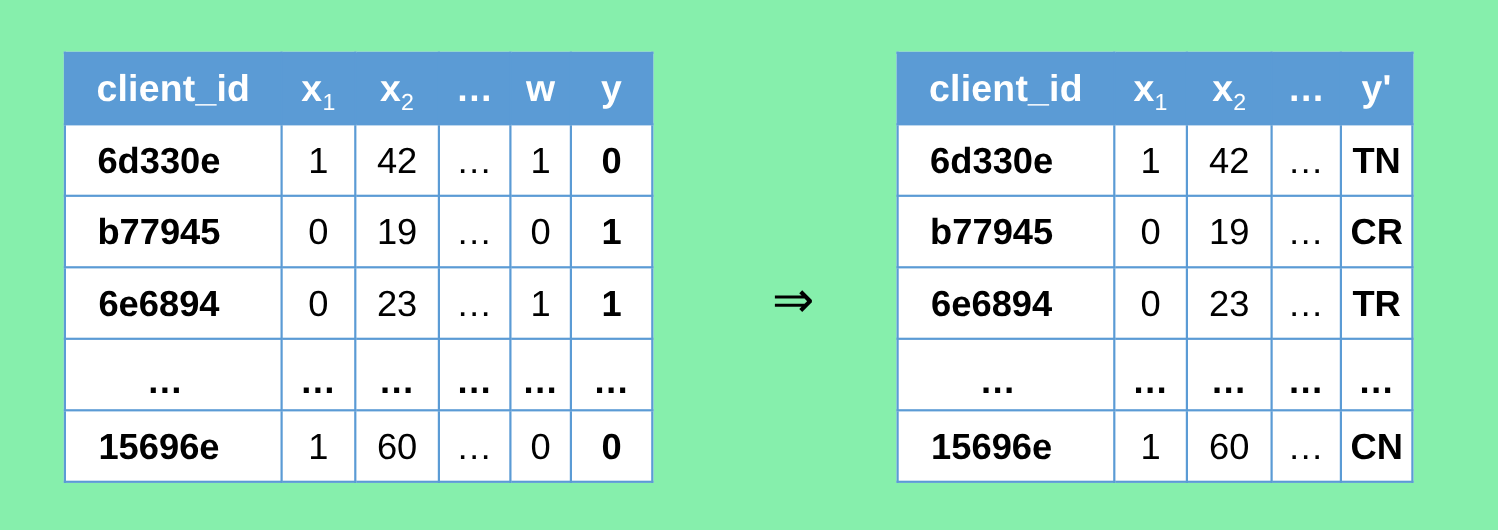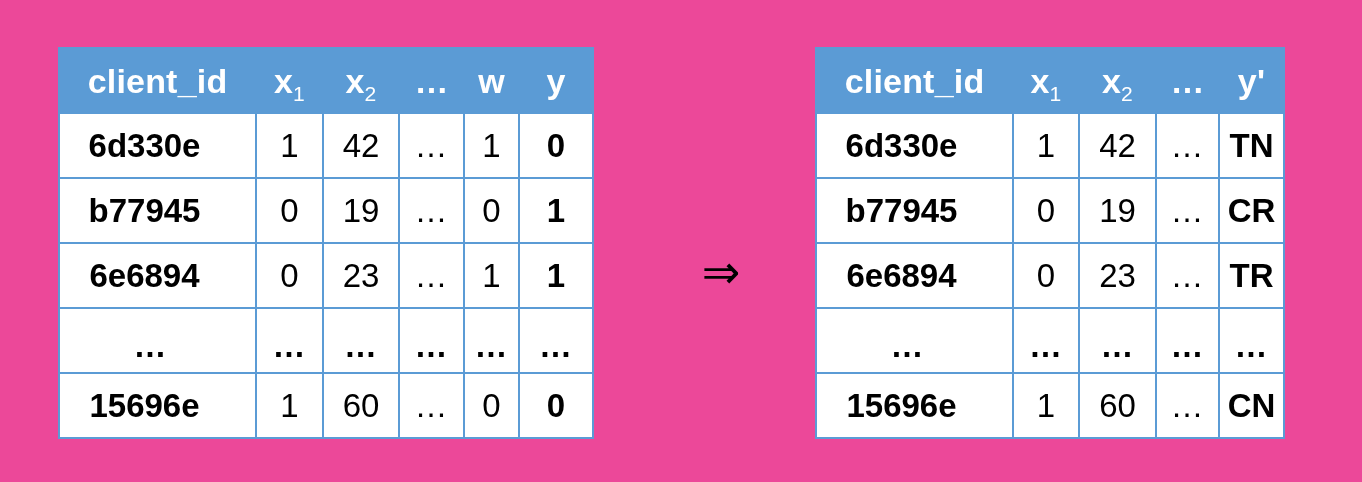--- a/index.html
+++ b/index.html
@@ -12,21 +12,21 @@
     height: 482px;
     font-family: "Liberation Sans", sans-serif;
     overflow: hidden;
     position: relative;
   }
 
   #stage {
     position: relative;
     width: 1362px;
     height: 482px;
-    background: #ec4899;
+    background: #86efac;
   }
 
   
   .data-table {
     position: absolute;
     border-collapse: collapse;
     table-layout: fixed;
     background: #ffffff;
   }
 

